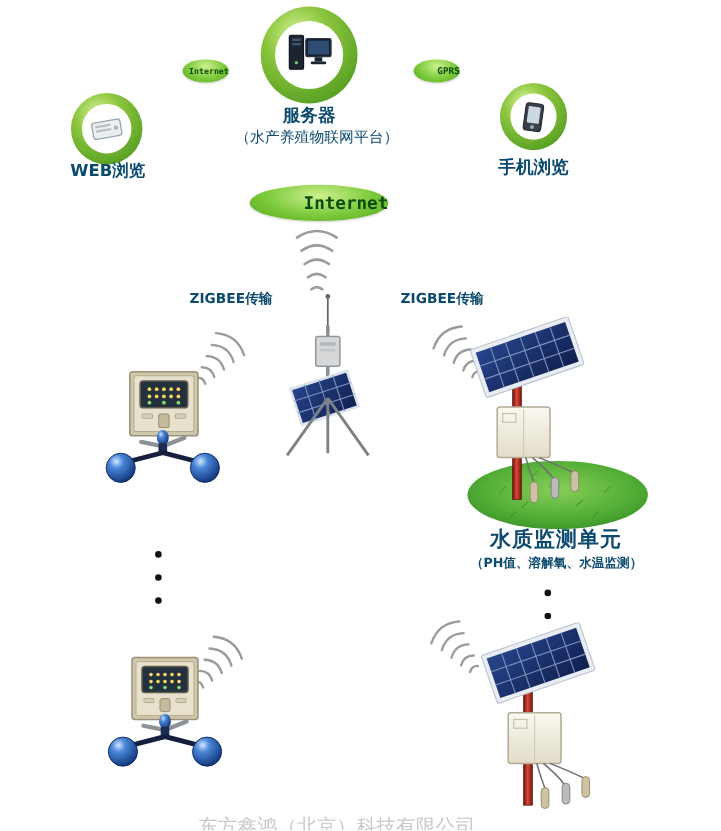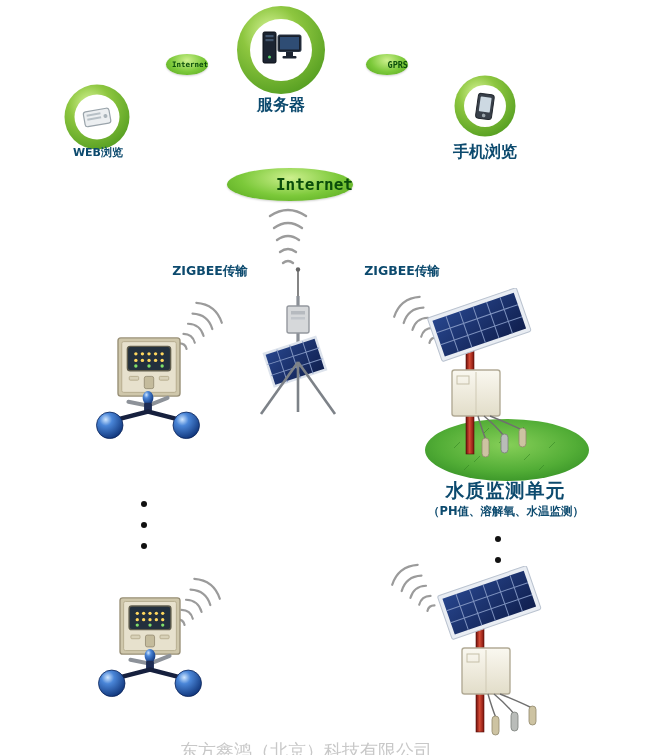--- a/index.html
+++ b/index.html
@@ -137,21 +137,21 @@
   <svg class="abs" style="left:64px;top:84px" width="66" height="66" viewBox="0 0 66 66">
     <circle cx="33" cy="33" r="32.5" fill="url(#gGreenRing)"></circle>
     <circle cx="33" cy="33" r="22.5" fill="#ffffff"></circle>
     <g transform="rotate(-10 33 33)">
       <rect x="20" y="26" width="26" height="15" rx="2.5" fill="#eceff1" stroke="#9aa4ab" stroke-width="1.2"></rect>
       <rect x="23" y="29" width="14" height="2" fill="#b7c0c6"></rect>
       <rect x="23" y="33" width="14" height="2" fill="#b7c0c6"></rect>
       <circle cx="41.5" cy="33.5" r="2" fill="#aab4ba"></circle>
     </g>
   </svg>
-  <div class="lbl b" style="left:52px;top:146px;width:92px;font-size:11px;">WEB浏览</div>
+  <div class="lbl b" style="left:52px;top:146px;width:92px;font-size:15px;">WEB浏览</div>
 
   <div class="oval" style="left:166px;top:54px;width:42px;height:21px;">
     <span style="font-size:7.5px;">Internet</span>
   </div>
 
   <svg class="abs" style="left:236px;top:5px" width="90" height="90" viewBox="0 0 90 90">
     <circle cx="45" cy="45" r="44" fill="url(#gGreenRing)"></circle>
     <circle cx="45" cy="45" r="31" fill="#ffffff"></circle>
     <g>
       <rect x="27" y="27" width="13" height="31" rx="1.5" fill="#1c2431" stroke="#0b0f16" stroke-width="1"></rect>
@@ -160,22 +160,23 @@
       <circle cx="33.5" cy="52" r="1.5" fill="#57d06a"></circle>
     </g>
     <g>
       <rect x="42" y="30" width="23" height="16.5" rx="1.5" fill="#18202c" stroke="#2c3747" stroke-width="1"></rect>
       <rect x="44" y="32" width="19" height="12.5" fill="#2f4d74"></rect>
       <rect x="50" y="47" width="7" height="4" fill="#1c2431"></rect>
       <rect x="46.5" y="51" width="14" height="2.5" rx="1" fill="#1c2431"></rect>
     </g>
   </svg>
   <div class="lbl b" style="left:237px;top:95px;width:88px;font-size:16px;">服务器</div>
-
-  <div class="oval" style="left:366px;top:54px;width:42px;height:21px;">
+  <div class="lbl" style="left:193px;top:117px;width:190px;font-size:13.5px;">（水产养殖物联网平台）</div>
+
+  <div class="oval" style="left:376px;top:54px;width:42px;height:21px;">
     <span style="font-size:8.5px;">GPRS</span>
   </div>
 
   <svg class="abs" style="left:454px;top:75px" width="62" height="62" viewBox="0 0 62 62">
     <circle cx="31" cy="31" r="30.5" fill="url(#gGreenRing)"></circle>
     <circle cx="31" cy="31" r="21" fill="#ffffff"></circle>
     <g transform="rotate(8 31 31)">
       <rect x="23" y="19" width="16" height="25" rx="3" fill="#39404a" stroke="#20252c" stroke-width="1"></rect>
       <rect x="25.5" y="22" width="11" height="15" rx="1" fill="#cdd9e2"></rect>
       <circle cx="31" cy="40.5" r="1.8" fill="#9aa4ab"></circle>

